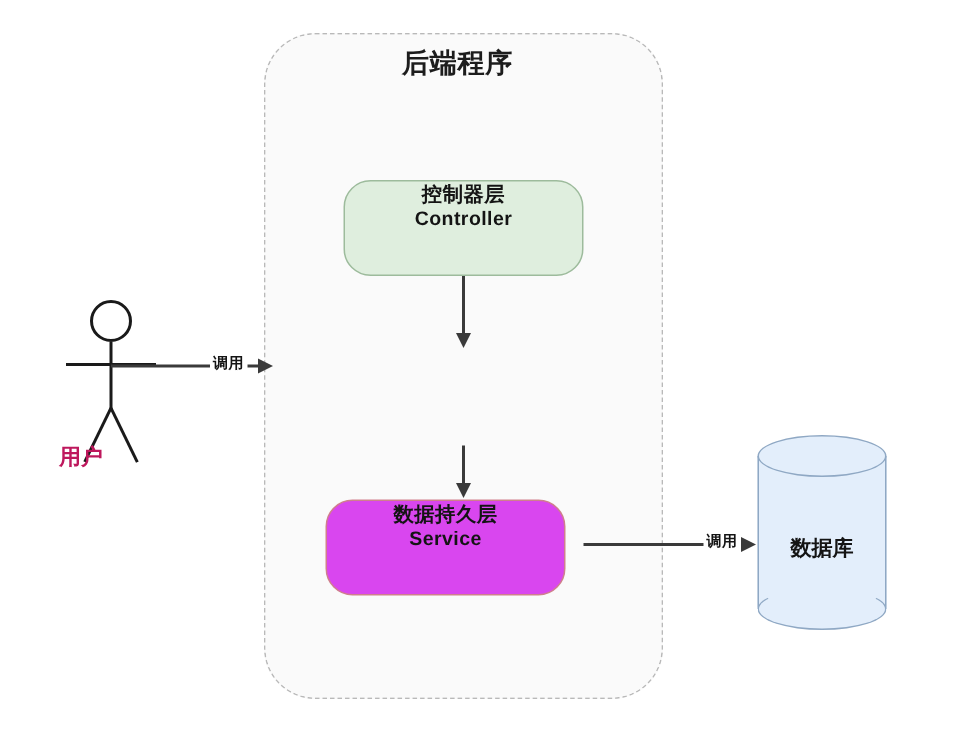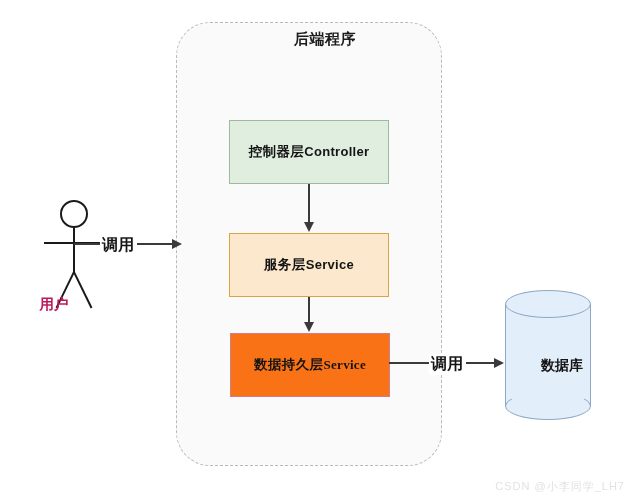--- a/index.html
+++ b/index.html
@@ -25,40 +25,40 @@
     top: 22px;
     width: 266px;
     height: 444px;
     border: 1.5px dashed #b9b9b9;
     border-radius: 34px;
     background: #fafafa;
     box-sizing: border-box;
   }
   .backend-title {
     position: absolute;
-    left: 192px;
+    left: 172px;
     top: 30px;
     width: 266px;
     text-align: center;
-    font-size: 15px;
+    font-size: 18px;
     font-weight: bold;
     color: #1c1c1c;
     letter-spacing: 0.5px;
   }
 
   
   .layer-box {
     position: absolute;
     width: 160px;
     height: 64px;
-    border-radius: 0;
+    border-radius: 18px;
     box-sizing: border-box;
     display: flex;
+    flex-direction: column;
     align-items: center;
-    justify-content: center;
     line-height: 1.28;
   }
   .layer-cn {
     font-size: 13.5px;
     font-weight: bold;
     color: #141414;
     letter-spacing: 0.4px;
   }
   .layer-en {
     font-size: 13px;
@@ -72,25 +72,24 @@
     background: #dfeede;
     border: 1.3px solid #9dbb9c;
   }
   #box-service {
     left: 229px;
     top: 233px;
     background: #fce8cd;
     border: 1.3px solid #d9a441;
   }
   #box-mapper {
-    left: 230px;
+    left: 217px;
     top: 333px;
-    background: #f97316;
+    background: #d946ef;
     border: 1.3px solid #cf7f8c;
-    font-family: Liberation Serif, serif;
   }
 
   
   .v-arrow {
     position: absolute;
     left: 308px;
     width: 2px;
     background: #3a3a3a;
   }
   #arrow-c-s { top: 184px; height: 39px; }
@@ -134,26 +133,27 @@
     right: -10px; top: -4px;
     width: 0; height: 0;
     border-top: 5px solid transparent;
     border-bottom: 5px solid transparent;
     border-left: 10px solid #3a3a3a;
   }
   #arrow-user  { left: 74px;  top: 243px; width: 98px; }
   #arrow-db    { left: 389px; top: 362px; width: 105px; }
   .h-arrow-label {
     position: absolute;
-    font-size: 16px;
+    font-size: 10px;
     font-weight: bold;
     color: #141414;
     background: #ffffff;
     padding: 0 2px;
     letter-spacing: 0.3px;
+    margin-left: 40px;
   }
   #label-user { left: 100px; top: 235px; }
   #label-db   { left: 429px; top: 354px; }
 
   
   #database { position: absolute; left: 505px; top: 290px; width: 86px; height: 130px; }
   .db-body {
     position: absolute; left: 0; top: 14px;
     width: 86px; height: 102px;
     background: #e3eefb;
@@ -169,21 +169,20 @@
     border-radius: 50%;
     box-sizing: border-box;
   }
   .db-top    { top: 0; }
   .db-bottom { top: 102px; border-top-color: transparent; }
   #db-label {
     position: absolute; left: 0; top: 67px;
     width: 86px; text-align: center;
     font-size: 14px; font-weight: bold; color: #141414;
     z-index: 3;
-    padding-left: 14px;
   }
 
   
   #watermark {
     position: absolute;
     right: 10px;
     bottom: 6px;
     font-size: 11px;
     color: #e2e2e2;
     letter-spacing: 1px;
@@ -197,24 +196,20 @@
   <div class="backend-container"></div>
   <div class="backend-title">后端程序</div>
 
   <div class="layer-box" id="box-controller">
     <span class="layer-cn">控制器层</span>
     <span class="layer-en">Controller</span>
   </div>
 
   <div class="v-arrow" id="arrow-c-s"></div>
 
-  <div class="layer-box" id="box-service">
-    <span class="layer-cn">服务层</span>
-    <span class="layer-en">Service</span>
-  </div>
 
   <div class="v-arrow" id="arrow-s-m"></div>
 
   <div class="layer-box" id="box-mapper">
     <span class="layer-cn">数据持久层</span>
     <span class="layer-en">Service</span>
   </div>
 
   <div id="actor">
     <div class="actor-head"></div>
@@ -231,15 +226,14 @@
   <div class="h-arrow" id="arrow-db"></div>
   <div class="h-arrow-label" id="label-db">调用</div>
 
   <div id="database">
     <div class="db-body"></div>
     <div class="db-bottom"></div>
     <div class="db-top"></div>
     <div id="db-label">数据库</div>
   </div>
 
-  <div id="watermark">CSDN @小李同学_LH7</div>
 
 </div>
 
 </body></html>

